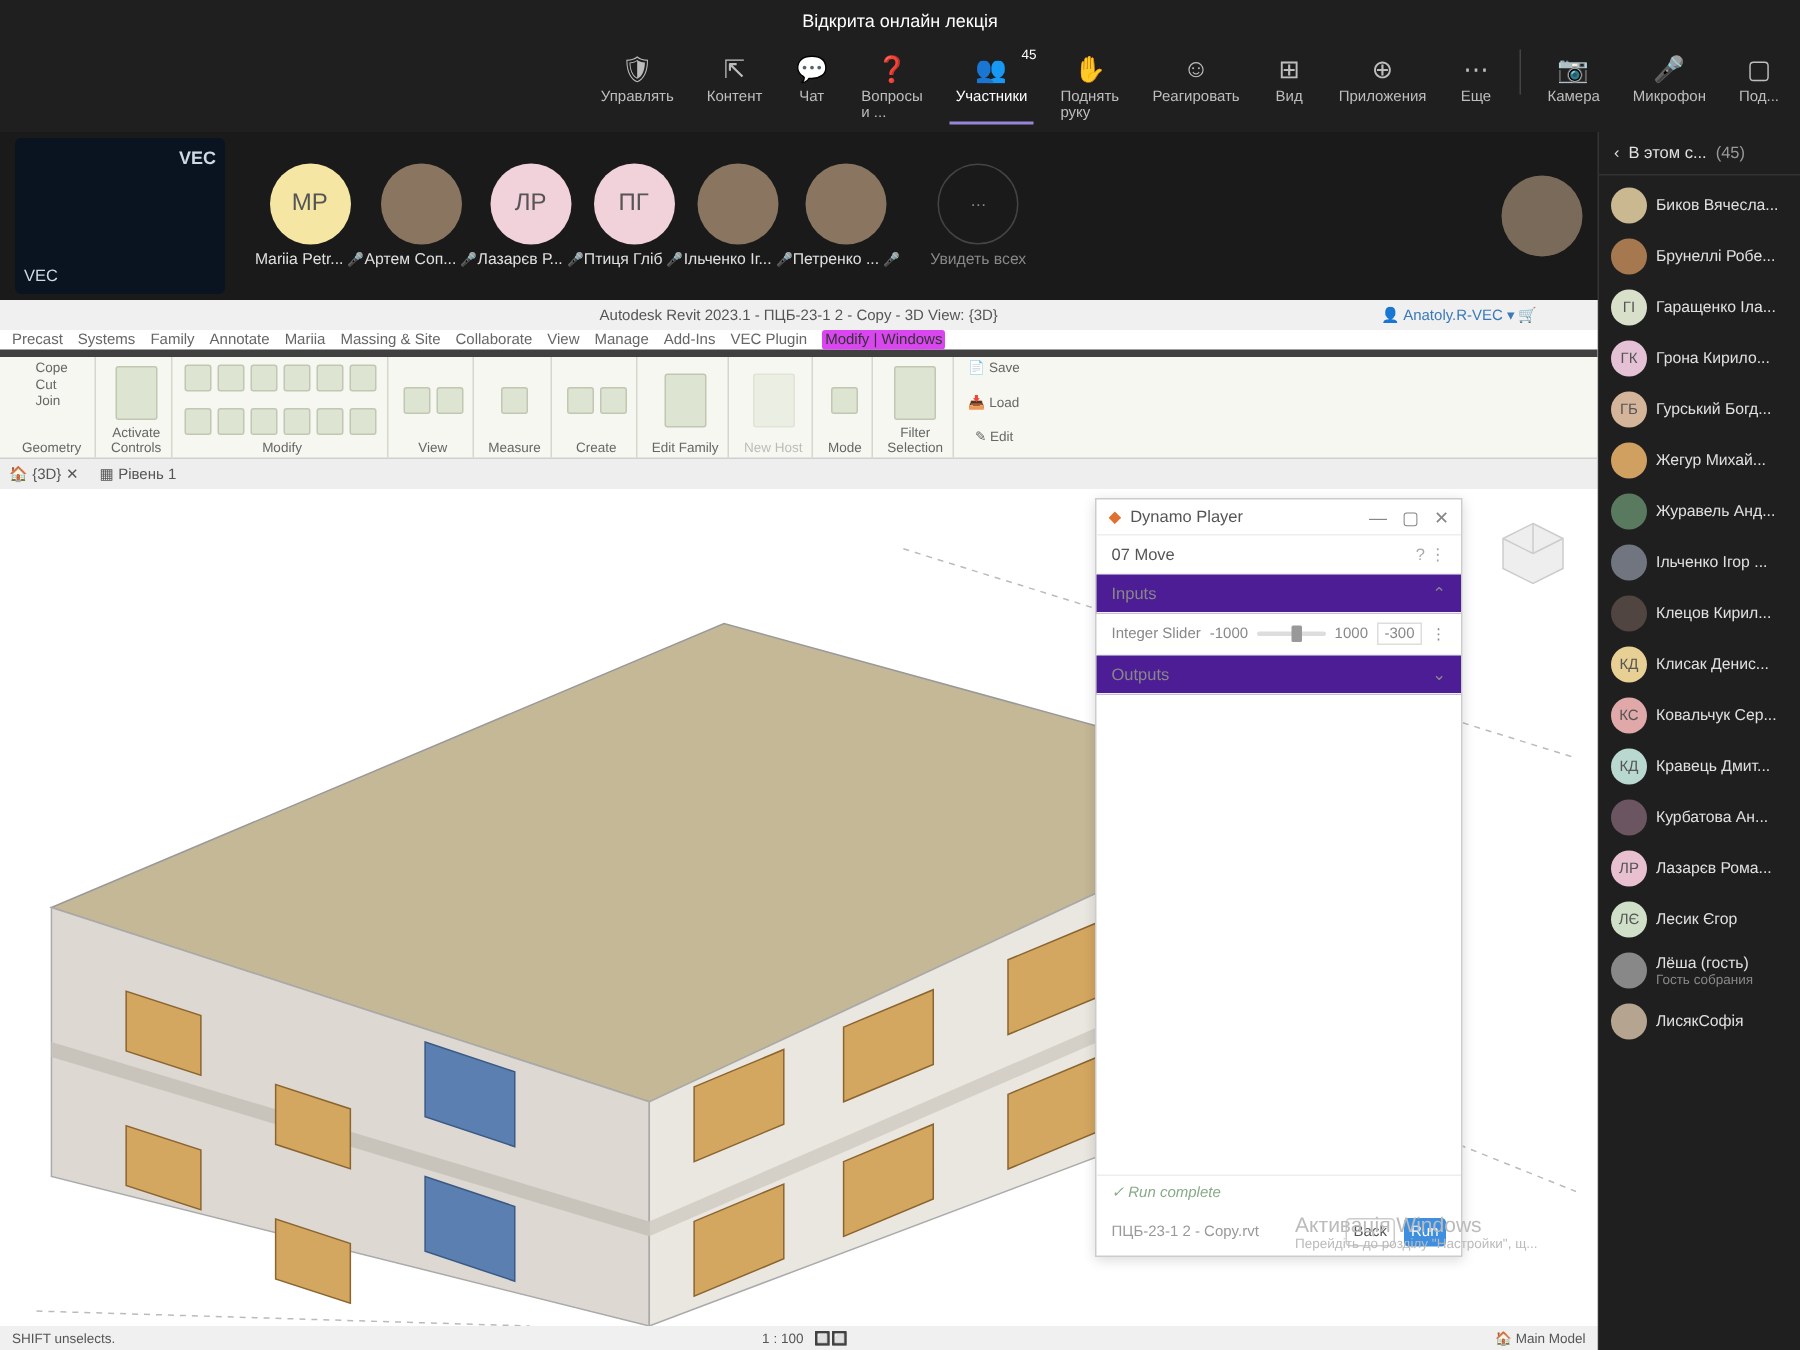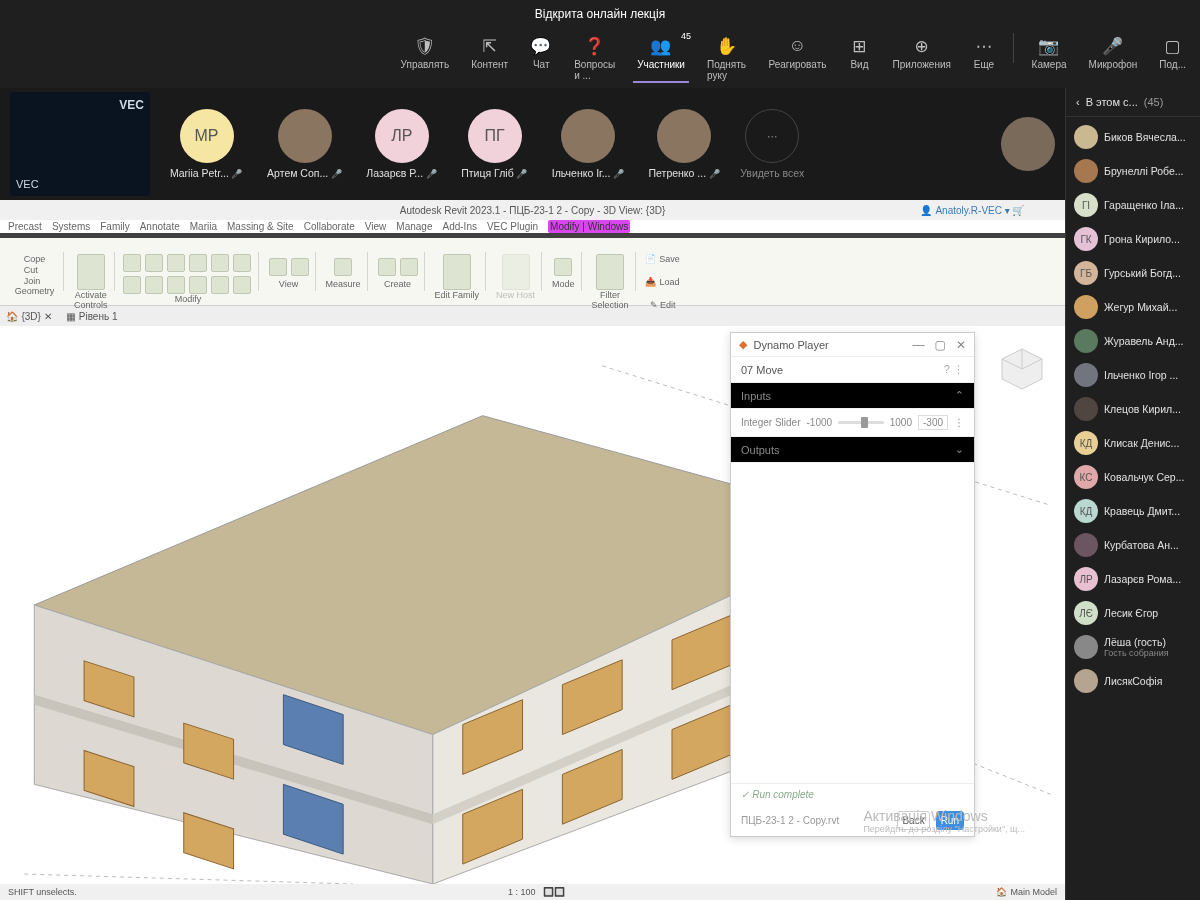--- a/index.html
+++ b/index.html
@@ -25,35 +25,35 @@
 .avatar.pink{background:#f1d1da}
 .avatar.photo{background:#8a7560}
 .vs-item .mic{font-size:9px}
 .view-all{width:54px;height:54px;border-radius:50%;border:1px solid #444;display:flex;align-items:center;justify-content:center;color:#888}
 .shared{flex:1;background:#fff;position:relative;min-height:0}
 .revit-title{height:20px;background:#f0f0f0;display:flex;align-items:center;justify-content:center;font-size:10px;color:#555;position:relative}
 .revit-title .userbox{position:absolute;right:40px;font-size:10px;color:#3a7ab8}
 .ribbon-tabs{height:18px;background:#fff;display:flex;align-items:center;font-size:10px;color:#666;gap:10px;padding:0 8px;border-bottom:5px solid #404040}
 .ribbon-tabs .tab{cursor:pointer}
 .ribbon-tabs .tab.active{background:#d946ef;padding:1px 2px;border-radius:2px;color:#333}
-.ribbon{height:68px;background:#f5f7f0;border-bottom:1px solid #d0d0d0;display:flex;padding:14px 6px;gap:4px}
+.ribbon{height:68px;background:#f5f7f0;border-bottom:1px solid #d0d0d0;display:flex;padding:0 6px;gap:4px}
 .rgroup{display:flex;flex-direction:column;align-items:center;border-right:1px solid #d6d6cc;padding:2px 6px;font-size:9px;color:#666}
 .rgroup .icons{display:flex;gap:4px;flex:1;align-items:center}
 .ricon{width:18px;height:18px;background:#dde4d1;border:1px solid #c0c8b4;border-radius:2px}
 .ricon.lg{width:28px;height:36px}
 .viewtabs{height:20px;background:#eee;display:flex;align-items:center;font-size:10px;color:#555;padding:0 6px;gap:14px}
 .viewtabs .vt{display:flex;align-items:center;gap:3px}
 .viewport{position:relative;background:#fff;height:calc(100% - 20px - 18px - 68px - 20px - 16px);overflow:hidden}
 .viewport svg{width:100%;height:100%}
 .statusbar{height:16px;background:#f0f0f0;font-size:9px;color:#555;display:flex;align-items:center;padding:0 8px;justify-content:space-between}
 .dynamo{position:absolute;right:90px;top:6px;width:245px;background:#fff;border:1px solid #ccc;box-shadow:0 2px 8px rgba(0,0,0,.15);font-size:11px;color:#555}
 .dyn-title{height:24px;display:flex;align-items:center;padding:0 8px;gap:6px;border-bottom:1px solid #eee}
 .dyn-title .win-ctrl{margin-left:auto;display:flex;gap:10px;color:#888;font-size:12px}
 .dyn-row{padding:6px 10px;display:flex;align-items:center;justify-content:space-between;border-bottom:1px solid #f0f0f0}
-.dyn-row.section{background:#000000;color:#888}
+.dyn-row.section{background:#4c1d95;color:#888}
 .slider-row{padding:6px 10px;display:flex;align-items:center;gap:6px;font-size:10px;color:#888;border-bottom:1px solid #f0f0f0}
 .slider{flex:1;height:3px;background:#ddd;position:relative;border-radius:2px}
 .slider .thumb{position:absolute;width:7px;height:11px;background:#999;top:-4px;left:50%;border-radius:1px}
 .dyn-body{height:320px}
 .dyn-footer{border-top:1px solid #eee}
 .dyn-status{padding:5px 10px;color:#8a8;font-size:10px;font-style:italic}
 .dyn-actions{display:flex;justify-content:space-between;align-items:center;padding:6px 10px;gap:6px}
 .dyn-btn{padding:3px 4px;border:1px solid #ccc;border-radius:3px;font-size:10px;cursor:pointer;background:#fff}
 .dyn-btn.primary{background:#3f8fe0;color:#fff;border-color:#3f8fe0}
 .viewcube{position:absolute;right:18px;top:18px;width:50px;height:50px;font-size:8px;color:#aaa;text-align:center}
@@ -135,21 +135,21 @@
     </div>
   </div>
 
   <div class="main">
     <div class="stage">
       <div class="video-strip">
         <div class="presenter-tile">
           <div class="logo-vec">VEC</div>
           <div class="logo-vec2">VEC</div>
         </div>
-        <div id="vstrip" style="display:flex;gap:24px;align-items:center">
+        <div id="vstrip" style="display:flex;align-items:center">
             <div class="vs-item">
               <div class="avatar yellow">МР</div>
               <span>Mariia Petr... <span class="mic">🎤</span></span>
             </div>
             <div class="vs-item">
               <div class="avatar photo"></div>
               <span>Артем Соп... <span class="mic">🎤</span></span>
             </div>
             <div class="vs-item">
               <div class="avatar pink">ЛР</div>

